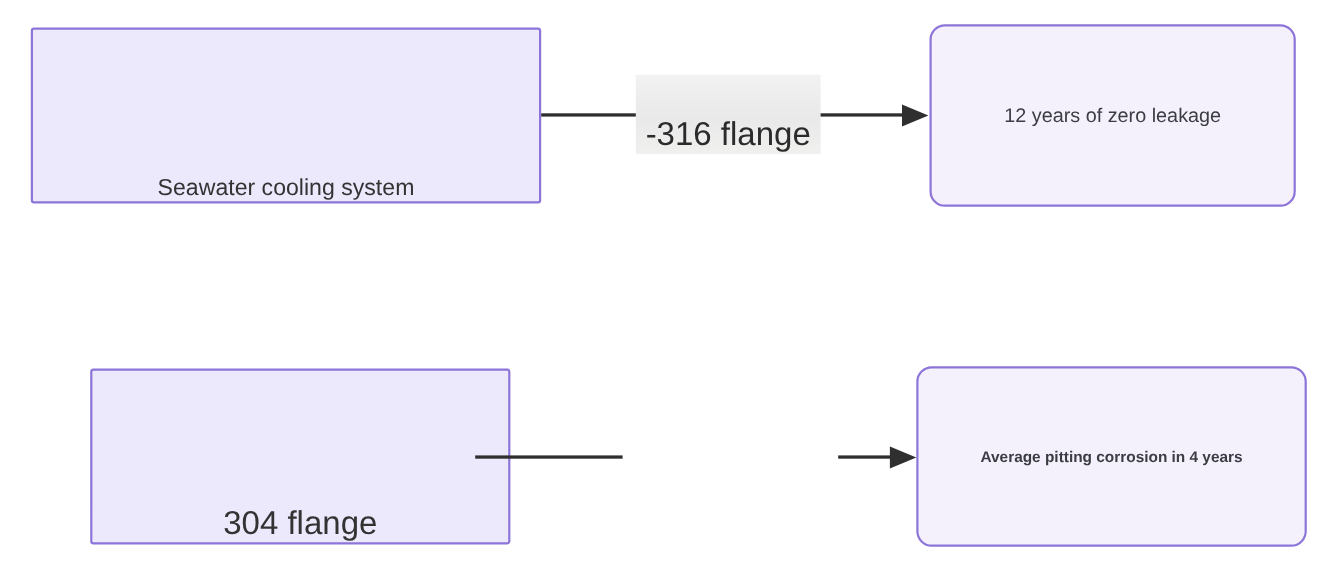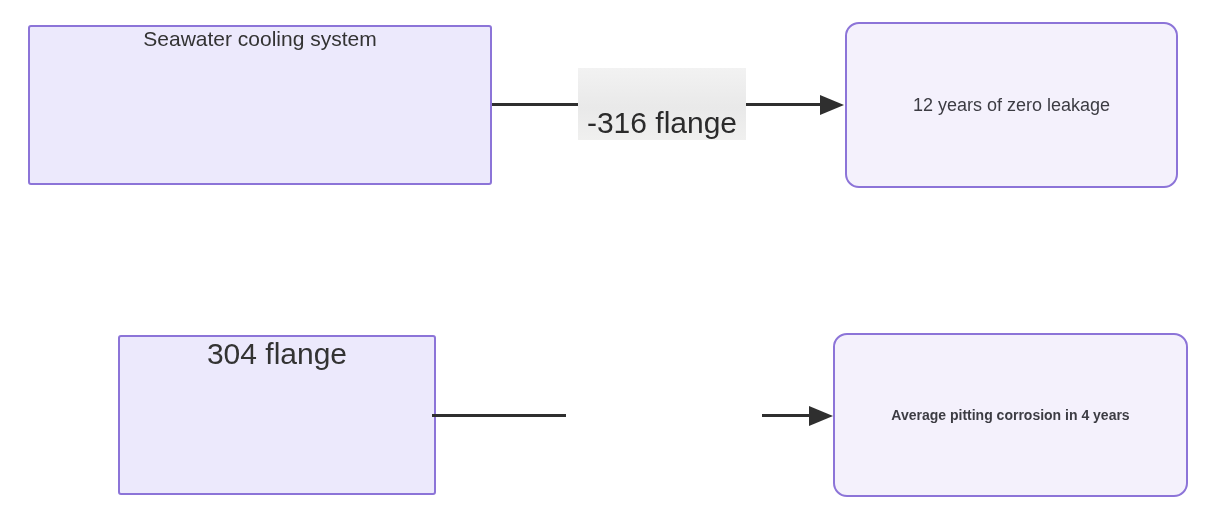--- a/index.html
+++ b/index.html
@@ -16,21 +16,21 @@
     overflow: hidden;
   }
   
   .node-source {
     position: absolute;
     box-sizing: border-box;
     background: #ece9fc;
     border: 2px solid #8c74d8;
     border-radius: 3px;
     display: flex;
-    align-items: flex-start;
+    align-items: flex-end;
     justify-content: center;
     color: #333333;
     text-align: center;
   }
   
   .node-target {
     position: absolute;
     box-sizing: border-box;
     background: #f4f1fc;
     border: 2px solid #8c74d8;
@@ -65,21 +65,21 @@
     border-left: 24px solid #2f2f2f;
   }
   
   .r1-source { left: 28px;  top: 25px;  width: 464px; height: 160px; font-size: 21px; }
   .r1-line-a { left: 492px; top: 103px; width: 88px; }
   .r1-label  { left: 578px; top: 68px;  width: 168px; height: 72px; font-size: 30px; }
   .r1-line-b { left: 746px; top: 103px; width: 74px; }
   .r1-arrow  { left: 820px; top: 95px; }
   .r1-target { left: 845px; top: 22px;  width: 333px; height: 166px; font-size: 18px; }
   
-  .r2-source { left: 82px;  top: 335px; width: 318px; height: 160px; font-size: 30px; margin-left: 36px; }
+  .r2-source { left: 82px;  top: 335px; width: 382px; height: 160px; font-size: 30px; }
   .r2-line-a { left: 432px; top: 414px; width: 134px; }
   .r2-label  { left: 565px; top: 386px; width: 197px; height: 59px; font-size: 18px; }
   .r2-line-b { left: 762px; top: 414px; width: 48px; }
   .r2-arrow  { left: 809px; top: 406px; }
   .r2-target { left: 833px; top: 333px; width: 355px; height: 164px; font-size: 14px; font-weight: bold; }
 </style>
 </head>
 <body>
 
 <div class="canvas">

